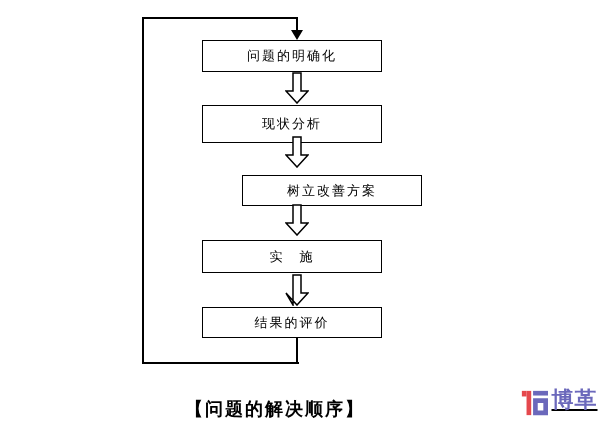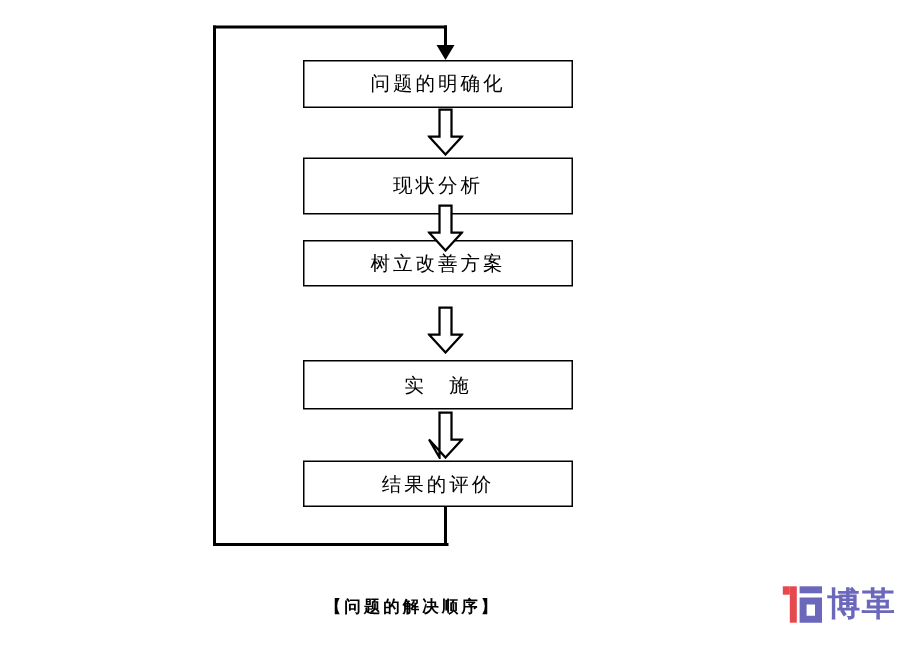--- a/index.html
+++ b/index.html
@@ -22,21 +22,21 @@
     background: #ffffff;
     display: flex;
     align-items: center;
     justify-content: center;
     font-size: 13px;
     letter-spacing: 2px;
     color: #000000;
   }
   .b1 { top: 40px;  height: 32px; }
   .b2 { top: 105px; height: 38px; }
-  .b3 { top: 160px; height: 31px; }
+  .b3 { top: 175px; height: 31px; margin-left: 40px; }
   .b4 { top: 240px; height: 33px; }
   .b5 { top: 307px; height: 31px; }
   .hollow-arrow { position: absolute; left: 285px; width: 24px; height: 32px; }
   .a1 { top: 72px; }
   .a2 { top: 136px; }
   .a3 { top: 204px; }
   .a4 { top: 274px; }
   .solid-arrowhead {
     position: absolute;
     left: 291px;
@@ -45,32 +45,32 @@
     border-left: 6px solid transparent;
     border-right: 6px solid transparent;
     border-top: 10px solid #000000;
   }
   .caption {
     position: absolute;
     left: 170px;
     top: 397px;
     width: 210px;
     text-align: center;
-    font-size: 11px;
+    font-size: 18px;
     font-weight: bold;
     letter-spacing: 2px;
     color: #000000;
   }
   .logo {
     position: absolute;
     left: 503px;
     top: 389px;
     width: 110px;
   }
-  .logo-top { display: flex; align-items: center; justify-content: center; gap: 3px; }
+  .logo-top { display: flex; align-items: flex-start; justify-content: center; gap: 3px; text-decoration: underline; }
   .logo-mark { width: 30px; height: 28px; display: block; }
   .logo-text {
     font-size: 22px;
     font-weight: bold;
     letter-spacing: 1px;
     line-height: 1;
   }
   .logo-url {
     margin-top: 2px;
     text-align: center;

